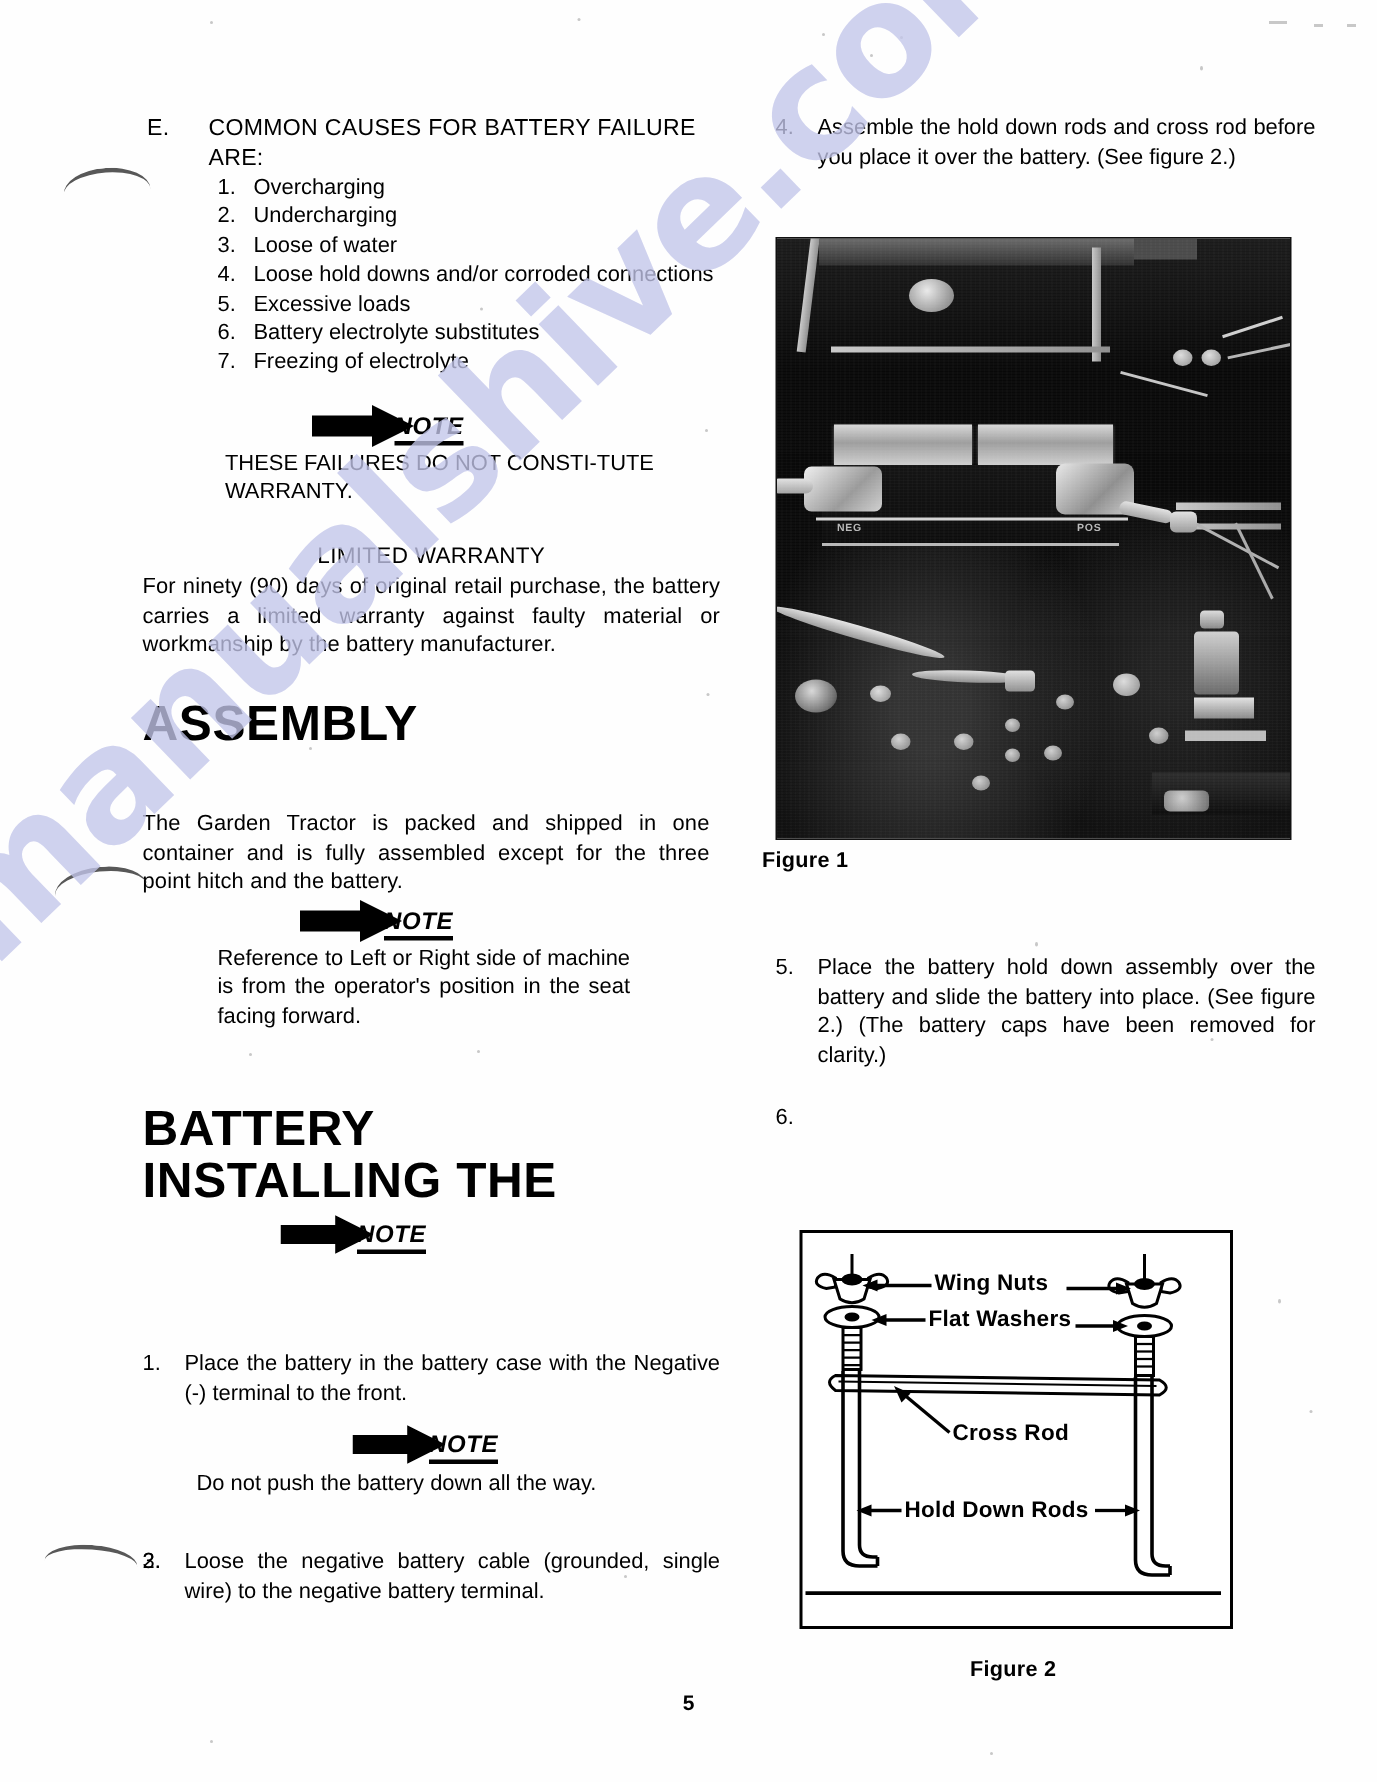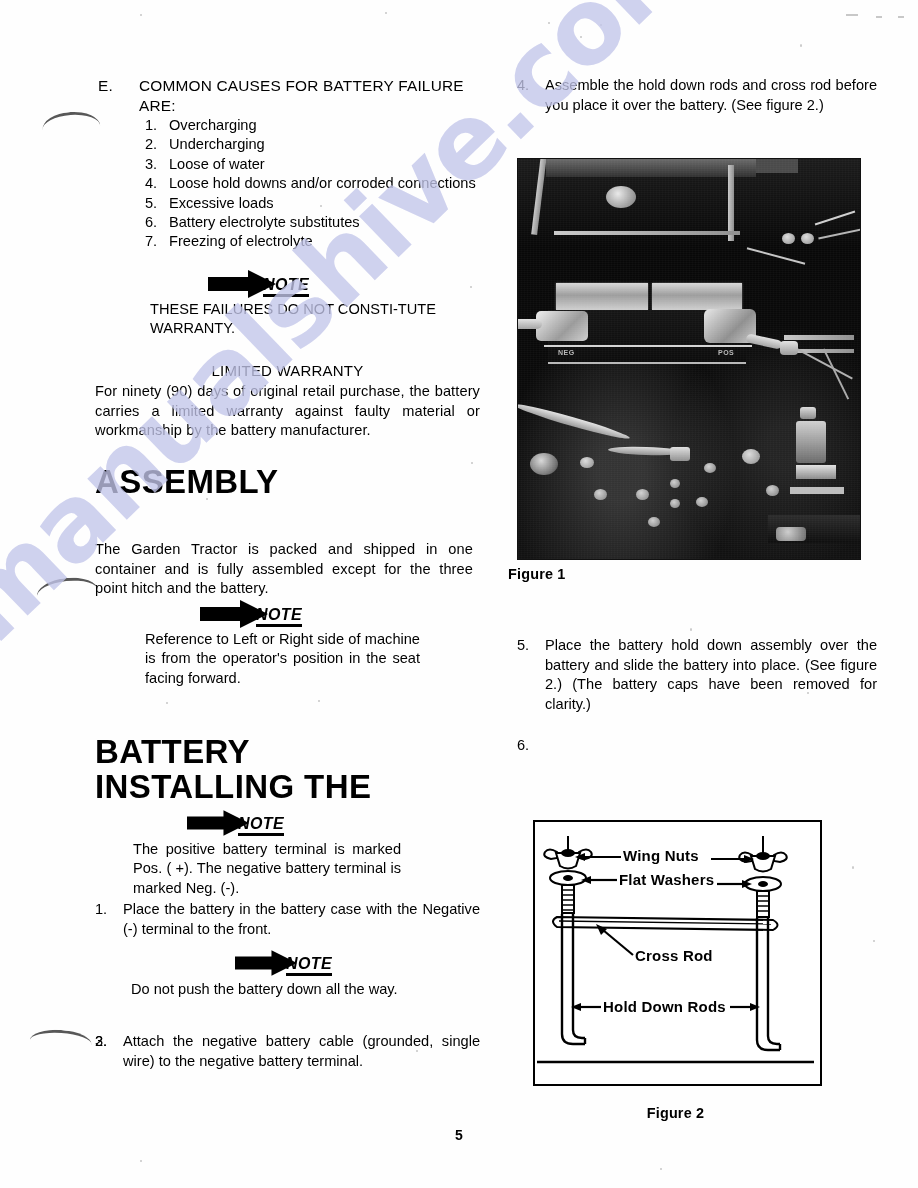--- a/index.html
+++ b/index.html
@@ -358,21 +358,20 @@
       <h1 class="section">INSTALLING THE</h1>
     </div>
 
     <div style="position:absolute; top:808px; left:0; width:385px;">
       <div class="note-head">
         <svg class="note-arrow" style="left:92px; top:2px;" width="62" height="26" viewBox="0 0 68 28">
           <path d="M0 7 L40 7 L40 0 L68 14 L40 28 L40 21 L0 21 Z" fill="#000"></path>
         </svg>
         <span class="note-word" style="left:143px; top:7px;">NOTE</span>
       </div>
-      <div class="note-body" style="margin-top:2px; padding-left:38px; width:268px;">The positive battery terminal is marked Pos. ( +). The negative battery terminal is marked Neg. (-).</div>
     </div>
 
     <div style="position:absolute; top:900px; left:0; width:385px;">
       <ol class="steps">
         <li>
           <span class="num">1.</span>
           <span>Place the battery in the battery case with the Negative (-) terminal to the front.</span>
         </li>
       </ol>
     </div>
@@ -387,21 +386,21 @@
       <div class="note-body noj" style="margin-top:2px; padding-left:36px; width:275px; text-align:left;">Do not push the battery down all the way.</div>
     </div>
 
     <div style="position:absolute; top:1018px; left:0; width:385px;">
       <ol class="steps">
         <li>
           <span class="num">2.</span>
         </li>
         <li style="margin-top:4px;">
           <span class="num">3.</span>
-          <span>Attach the negative battery cable (grounded, single wire) to the negative battery terminal.</span>
+          <span>Loose the negative battery cable (grounded, single wire) to the negative battery terminal.</span>
         </li>
       </ol>
     </div>
 
   </div>
 
   <div class="col" id="col-right">
 
     <div style="position:absolute; top:76px; left:0; width:360px;">
       <ol class="steps">

